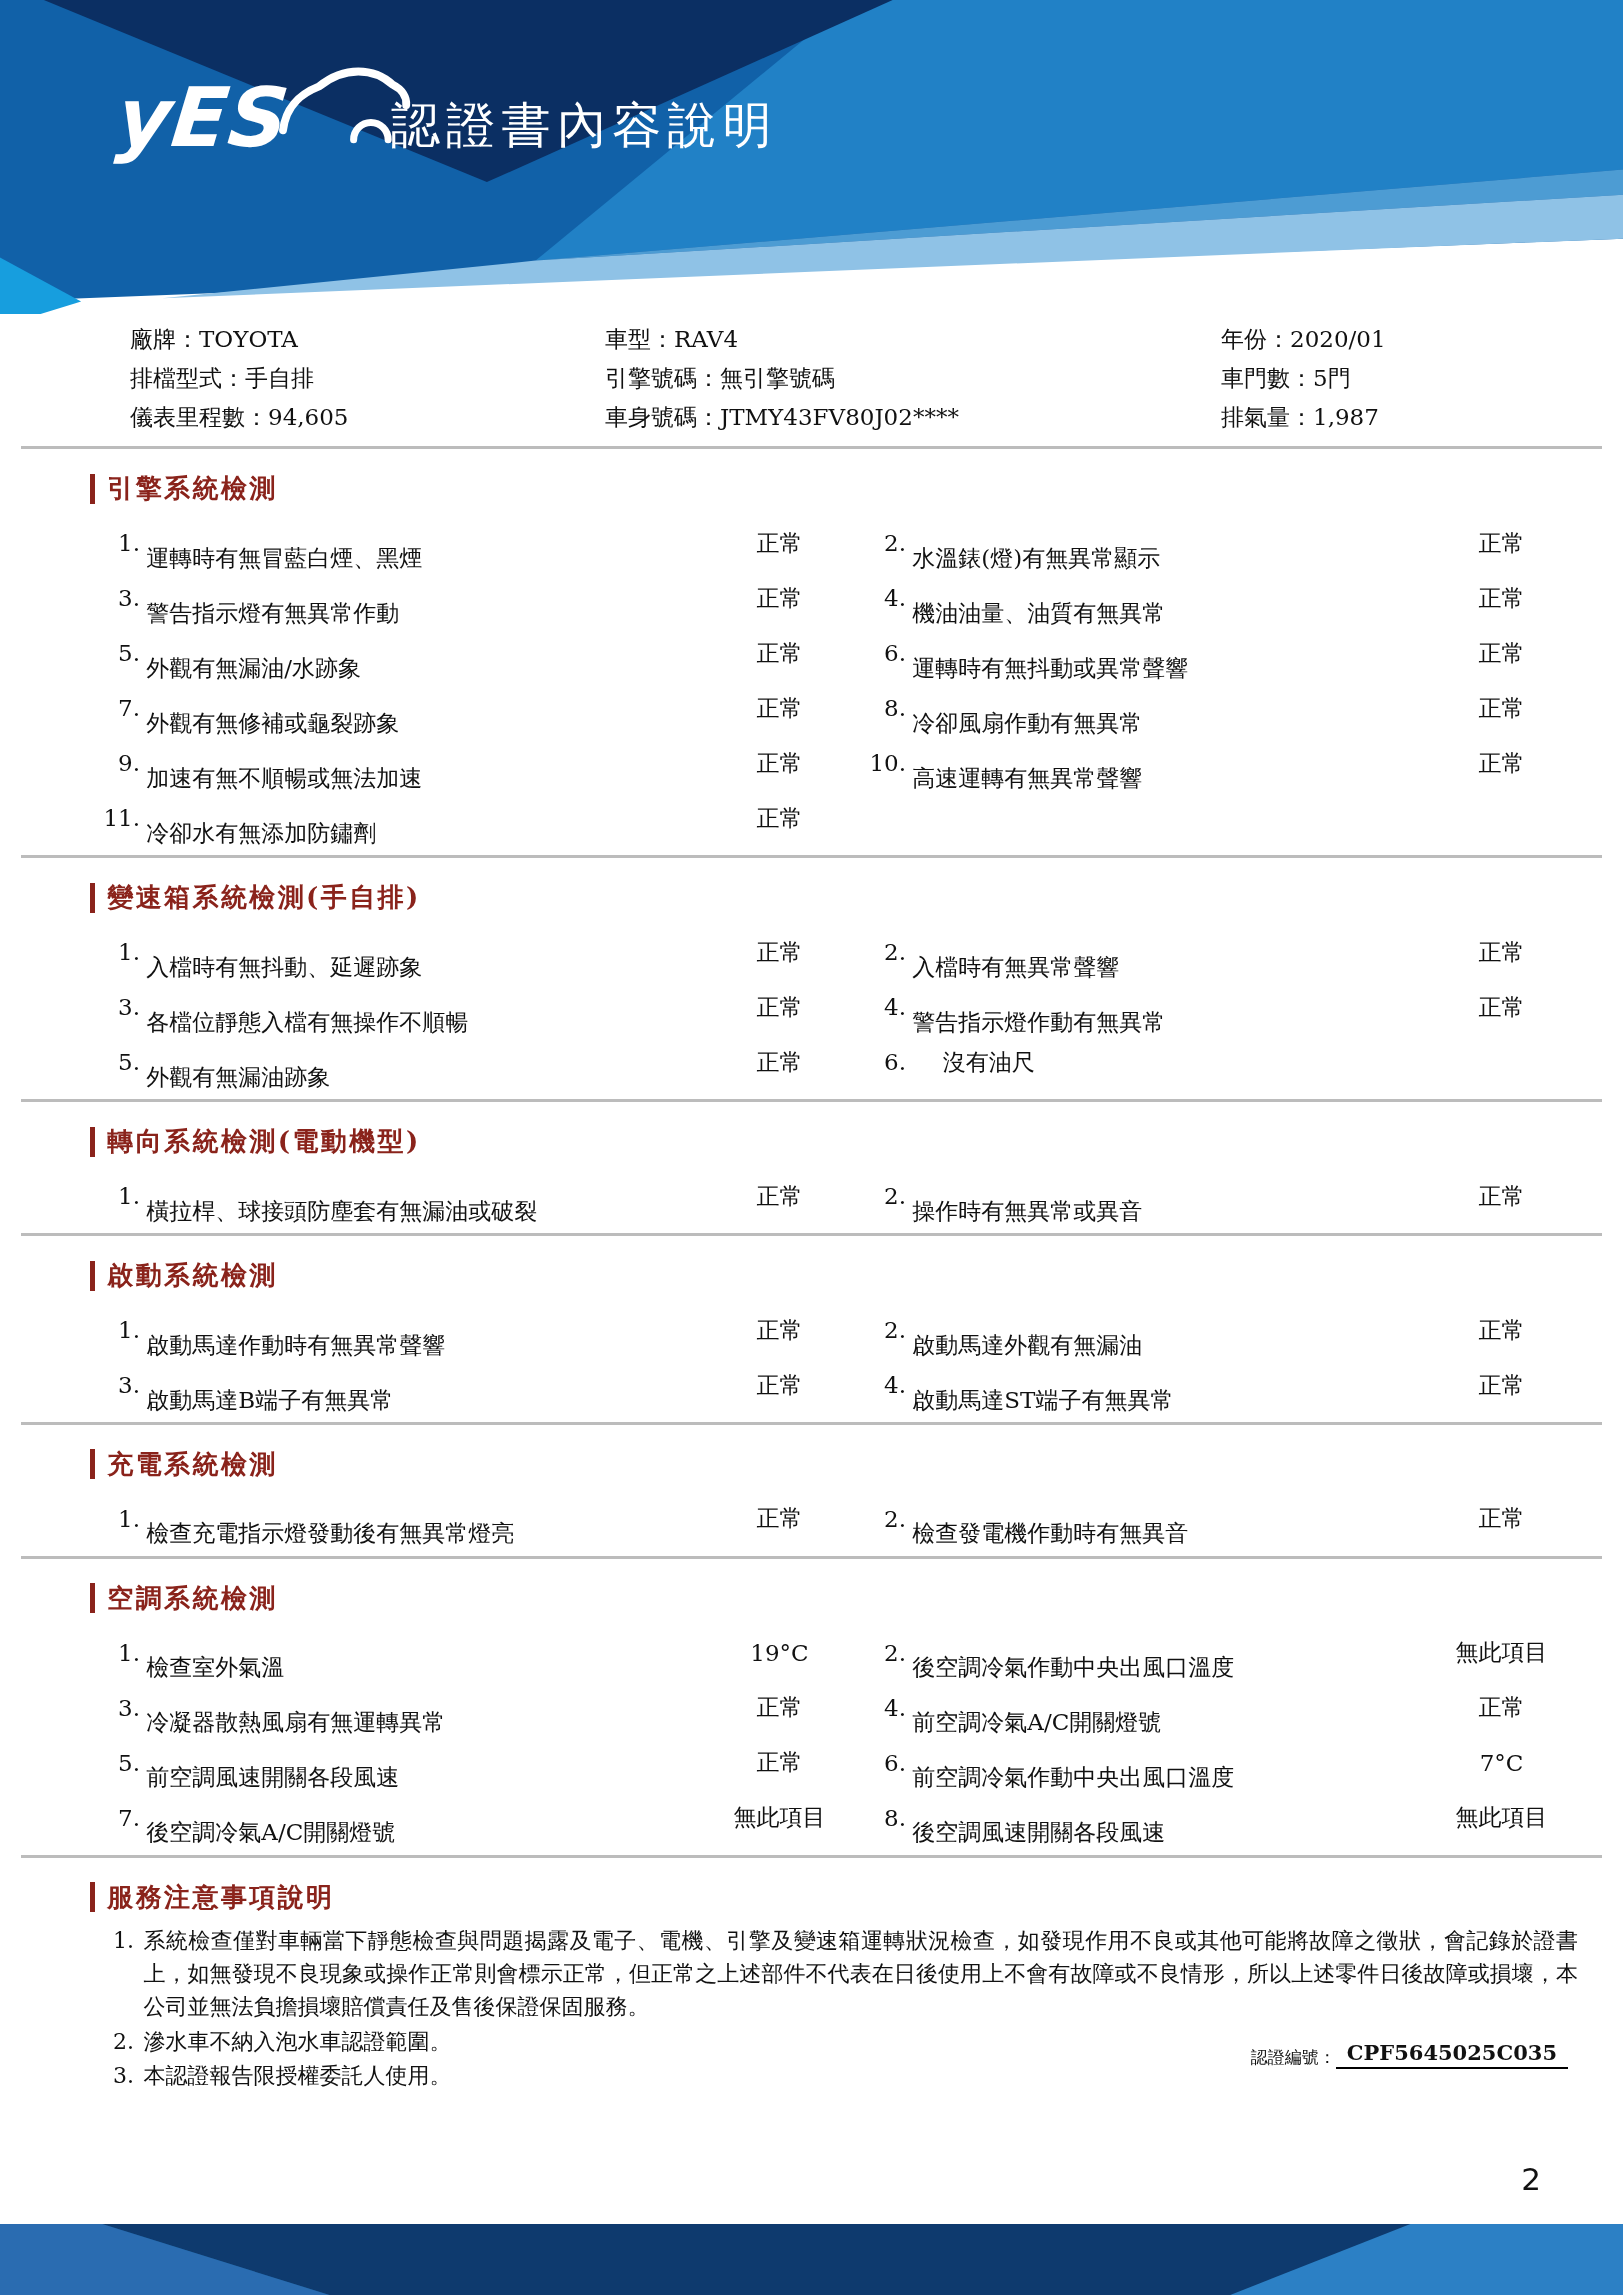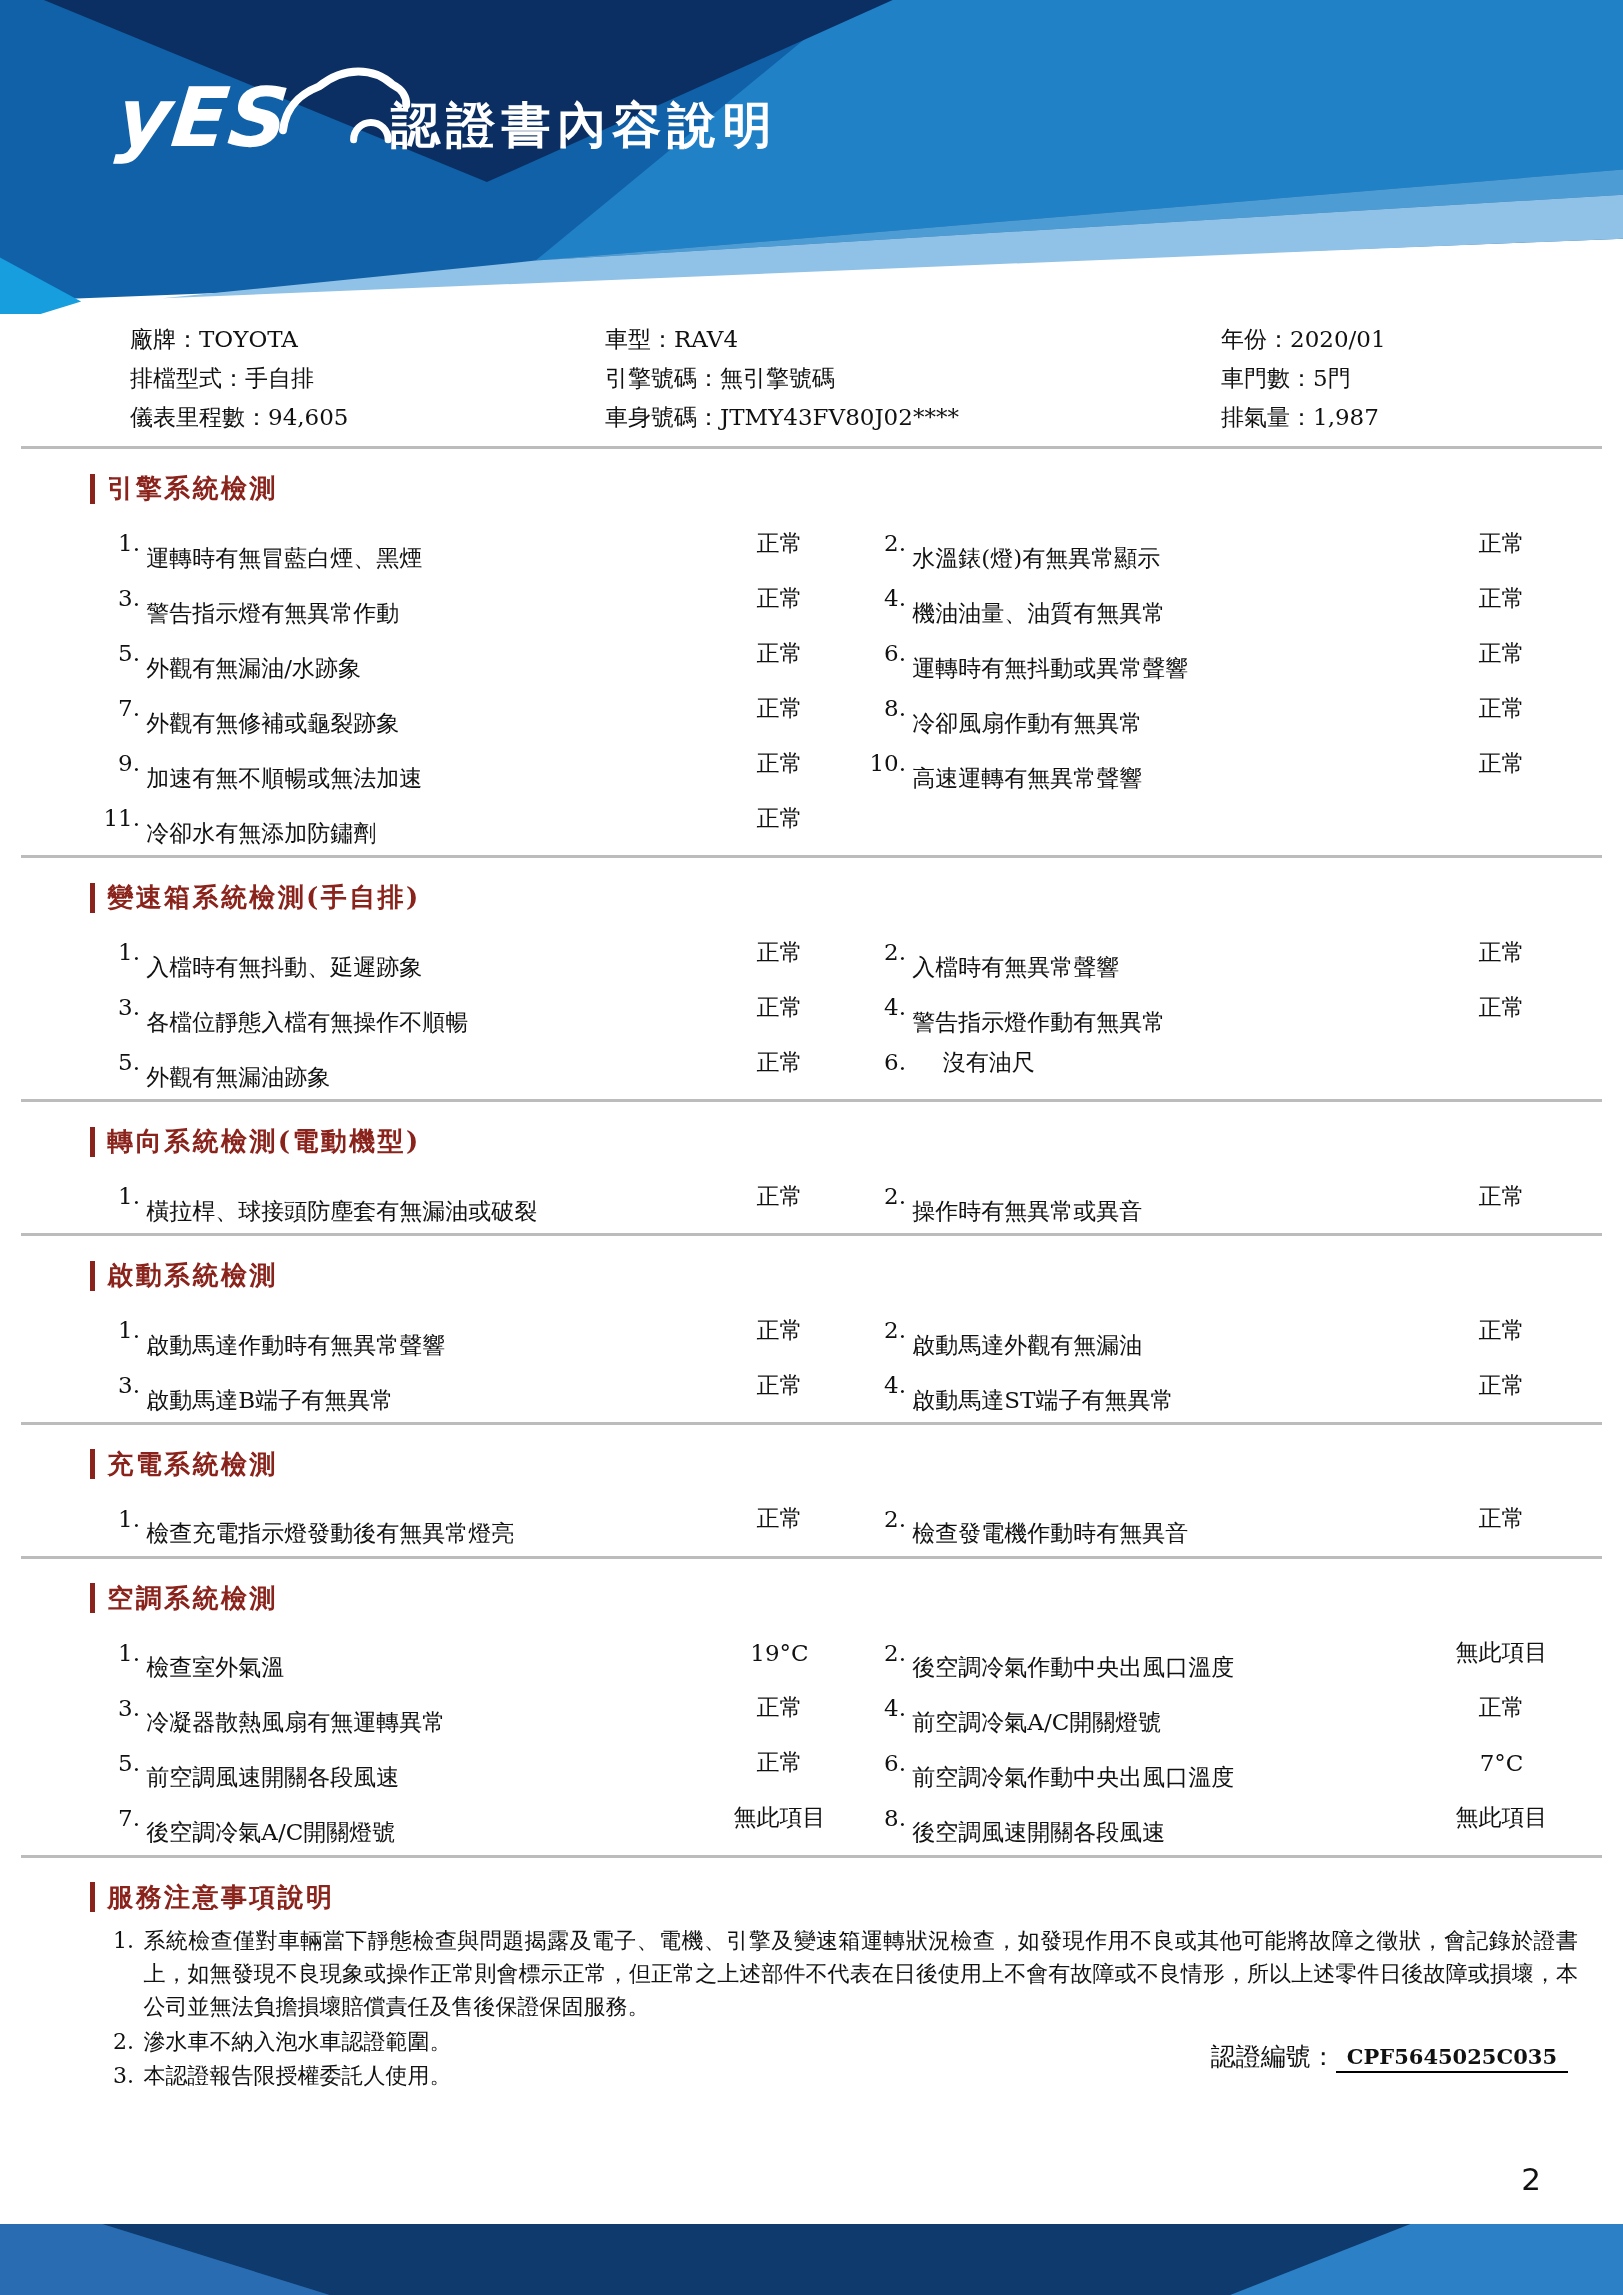--- a/index.html
+++ b/index.html
@@ -20,21 +20,21 @@
   .logo-row{position:absolute;left:118px;top:77px;display:flex;align-items:flex-start;}
   .logo-yes{
     font-family:"DejaVu Sans","Liberation Sans",sans-serif;
     font-weight:800;font-style:italic;font-size:82px;line-height:1;
     color:#fff;transform:skewX(-6deg);letter-spacing:0.8px;
   }
   .logo-car{margin-left:-11px;margin-top:-22px;}
   .hd-title{
     position:absolute;left:391px;top:93px;
     font-family:"DejaVu Sans","Liberation Sans",sans-serif;
-    font-weight:700;font-size:49px;color:#ffffff;letter-spacing:6.3px;white-space:nowrap;
+    font-weight:400;font-size:49px;color:#ffffff;letter-spacing:6.3px;white-space:nowrap;
   }
   
   .info{margin-top:320px;padding-left:130px;padding-right:45px;}
   .info-grid{display:grid;grid-template-columns:475px 616px 1fr;margin-top:8px;}
   .info-cell{height:39px;display:flex;align-items:center;font-size:23px;white-space:nowrap;}
   
   .content{padding:0 45px 0 90px;}
   .sec-divider{height:3.1px;background:#bcbcbc;margin:9.4px -23.6px 0 -69px;}
   .sec-head{margin:22px 0 9.4px 0;height:35px;display:flex;align-items:center;}
   .sec-bar{width:4.7px;height:30px;background:#8a231b;margin-right:12.6px;flex:none;}
@@ -43,21 +43,21 @@
   .half-l{width:766px;display:flex;align-items:center;flex:none;}
   .half-r{flex:1;display:flex;align-items:center;}
   .num{width:50px;text-align:right;padding-right:6.3px;flex:none;white-space:nowrap;}
   .itm{flex:1;white-space:nowrap;overflow:hidden;margin-top:30px;}
   .status{width:153px;text-align:center;flex:none;white-space:nowrap;}
   
   .note-row{display:flex;font-size:22px;line-height:33px;margin-top:1.6px;}
   .note-num{width:44px;text-align:right;padding-right:9.4px;flex:none;}
   .note-text{flex:1;max-width:1445px;text-align:justify;}
   .cert-line{position:absolute;right:55px;top:2040px;display:flex;align-items:flex-end;}
-  .cert-label{font-size:25px;white-space:nowrap;}
+  .cert-label{font-size:17px;white-space:nowrap;}
   .cert-value{font-size:21px;font-weight:600;border-bottom:2.4px solid #000;padding:0 11px 1.6px 11px;white-space:nowrap;}
   
   .page-num{position:absolute;top:2161px;right:82px;font-size:31px;
     font-family:"DejaVu Sans","Liberation Sans",sans-serif;}
   .footer{position:absolute;left:0;bottom:0;width:1623px;height:71px;}
   .footer .shape{position:absolute;inset:0;}
   .ft-base{background:#2c80c5;}
   .ft-left{background:#2a6cb1;clip-path:polygon(0 0,6.3% 0,20.3% 100%,0 100%);}
   .ft-navy{background:#0e3a6e;clip-path:polygon(6.3% 0,86.9% 0,75.8% 100%,20.3% 100%);}
 </style>

